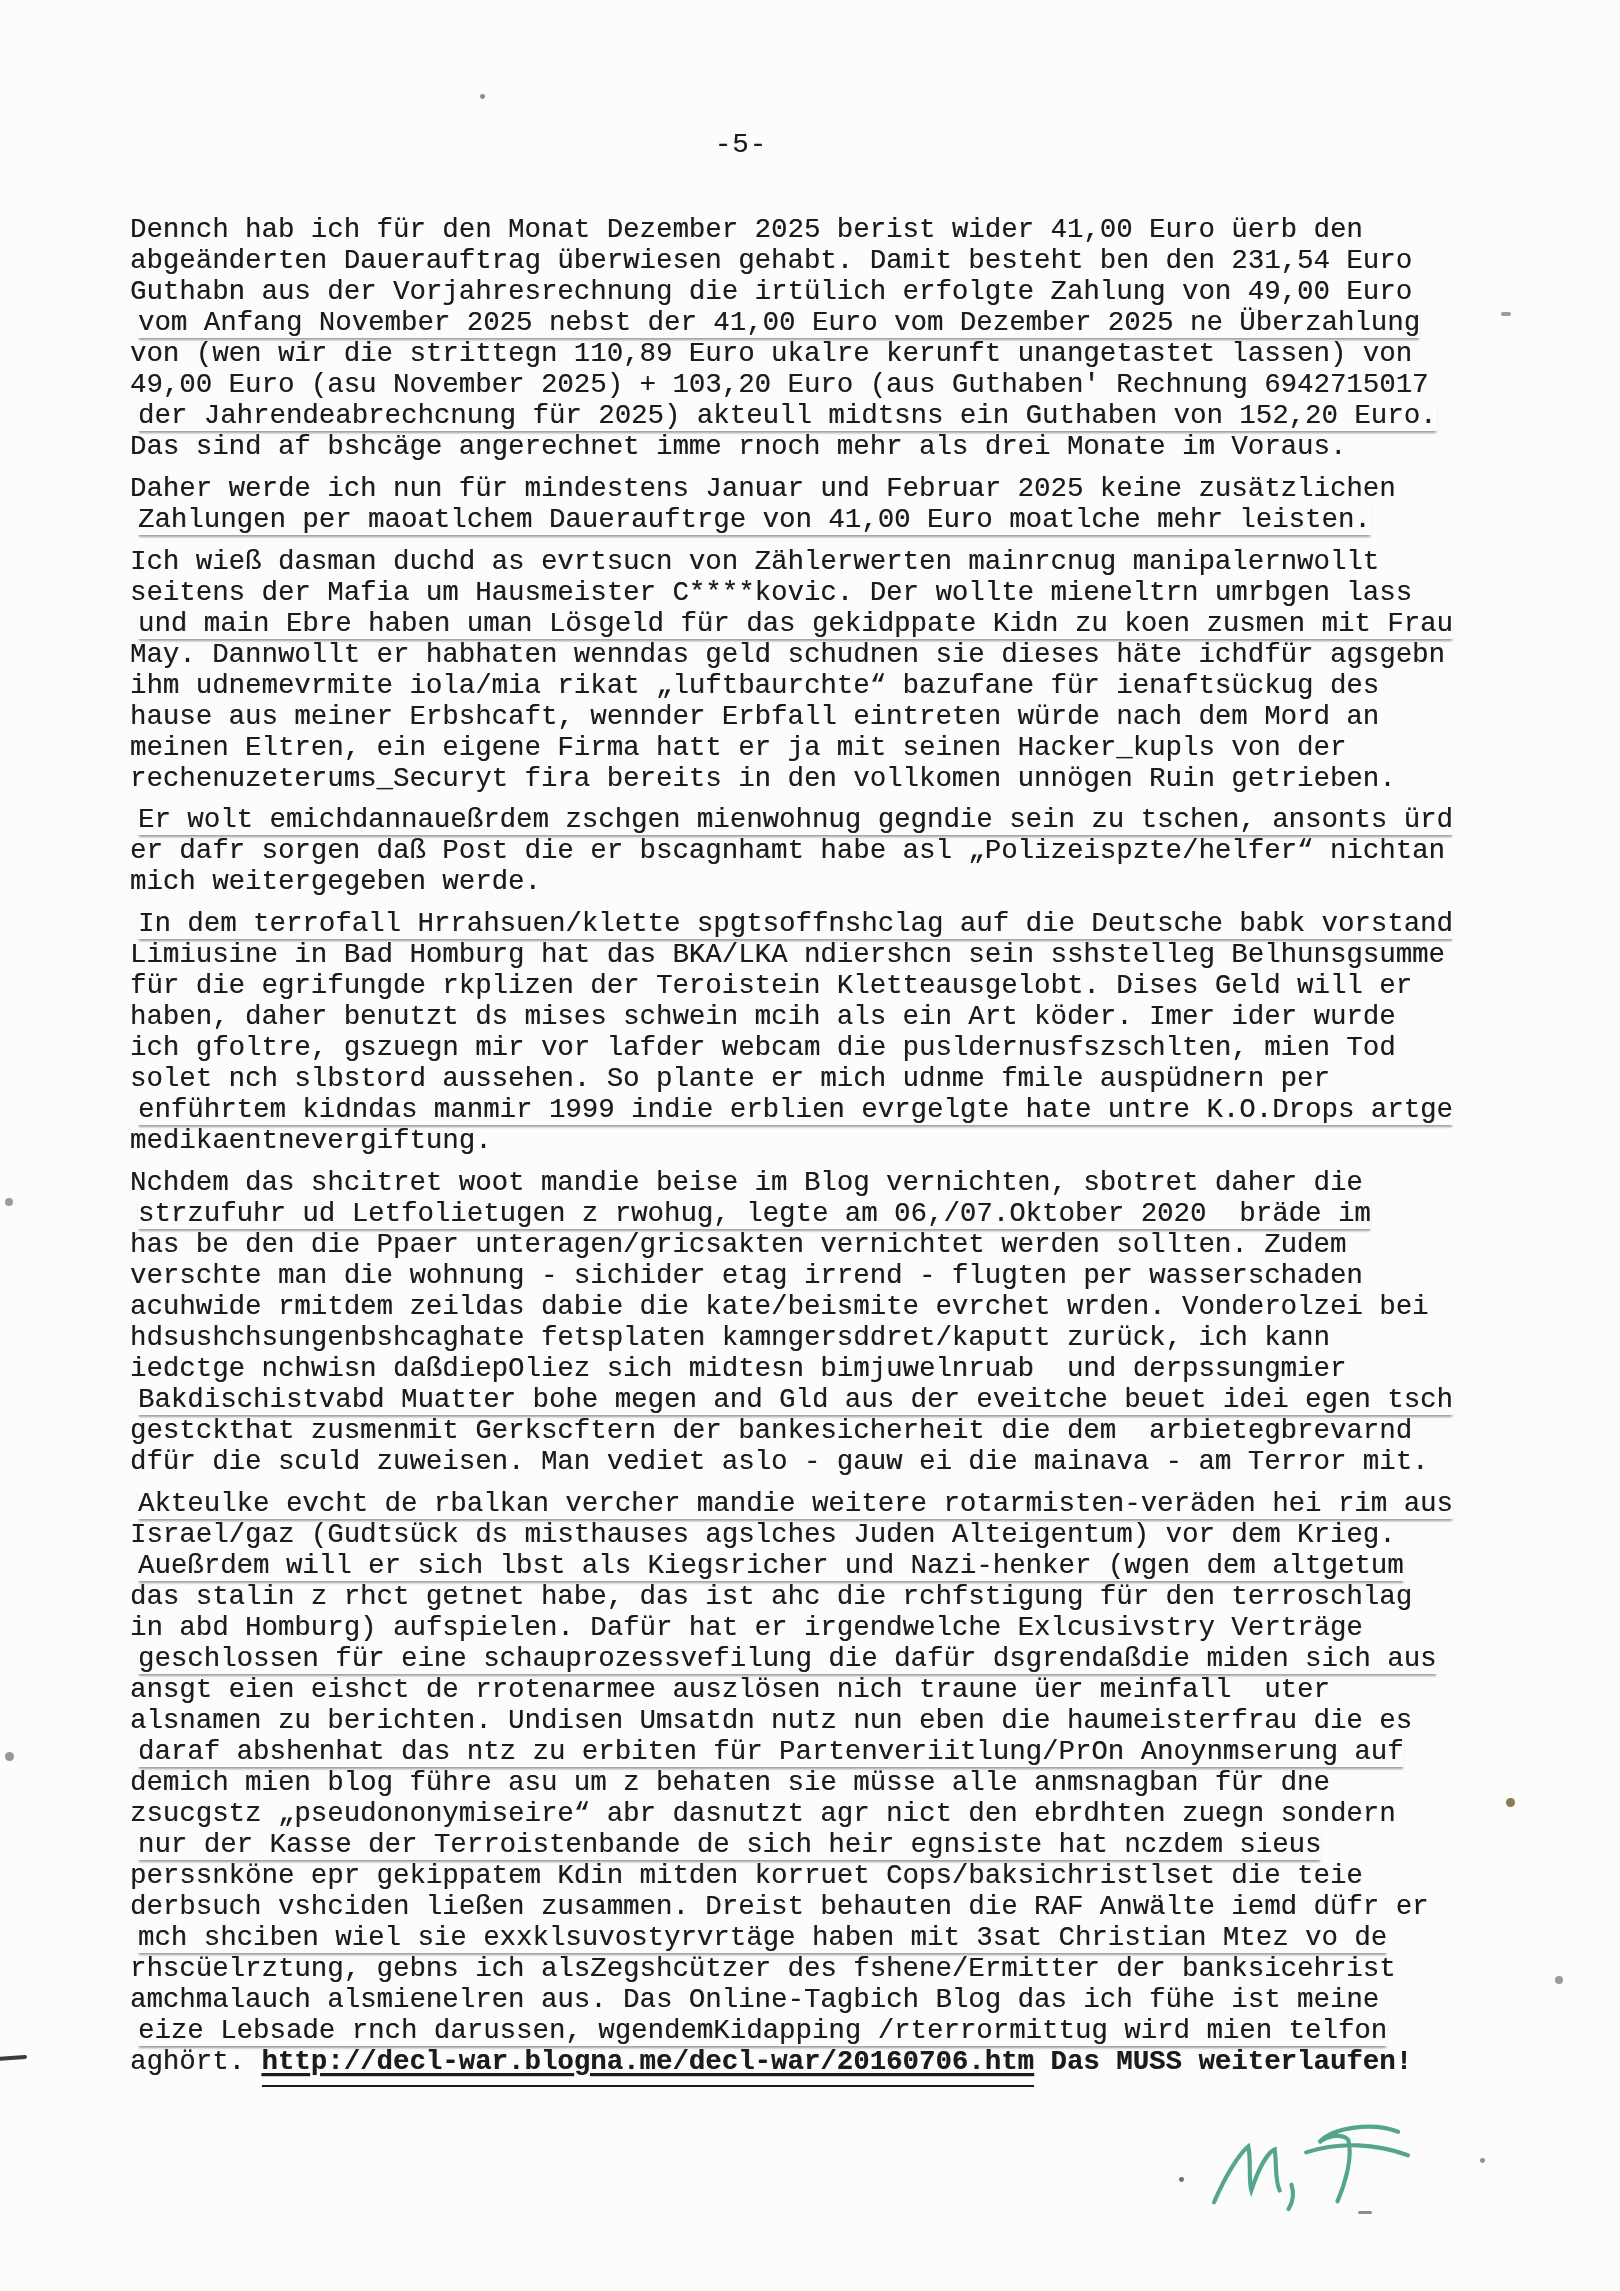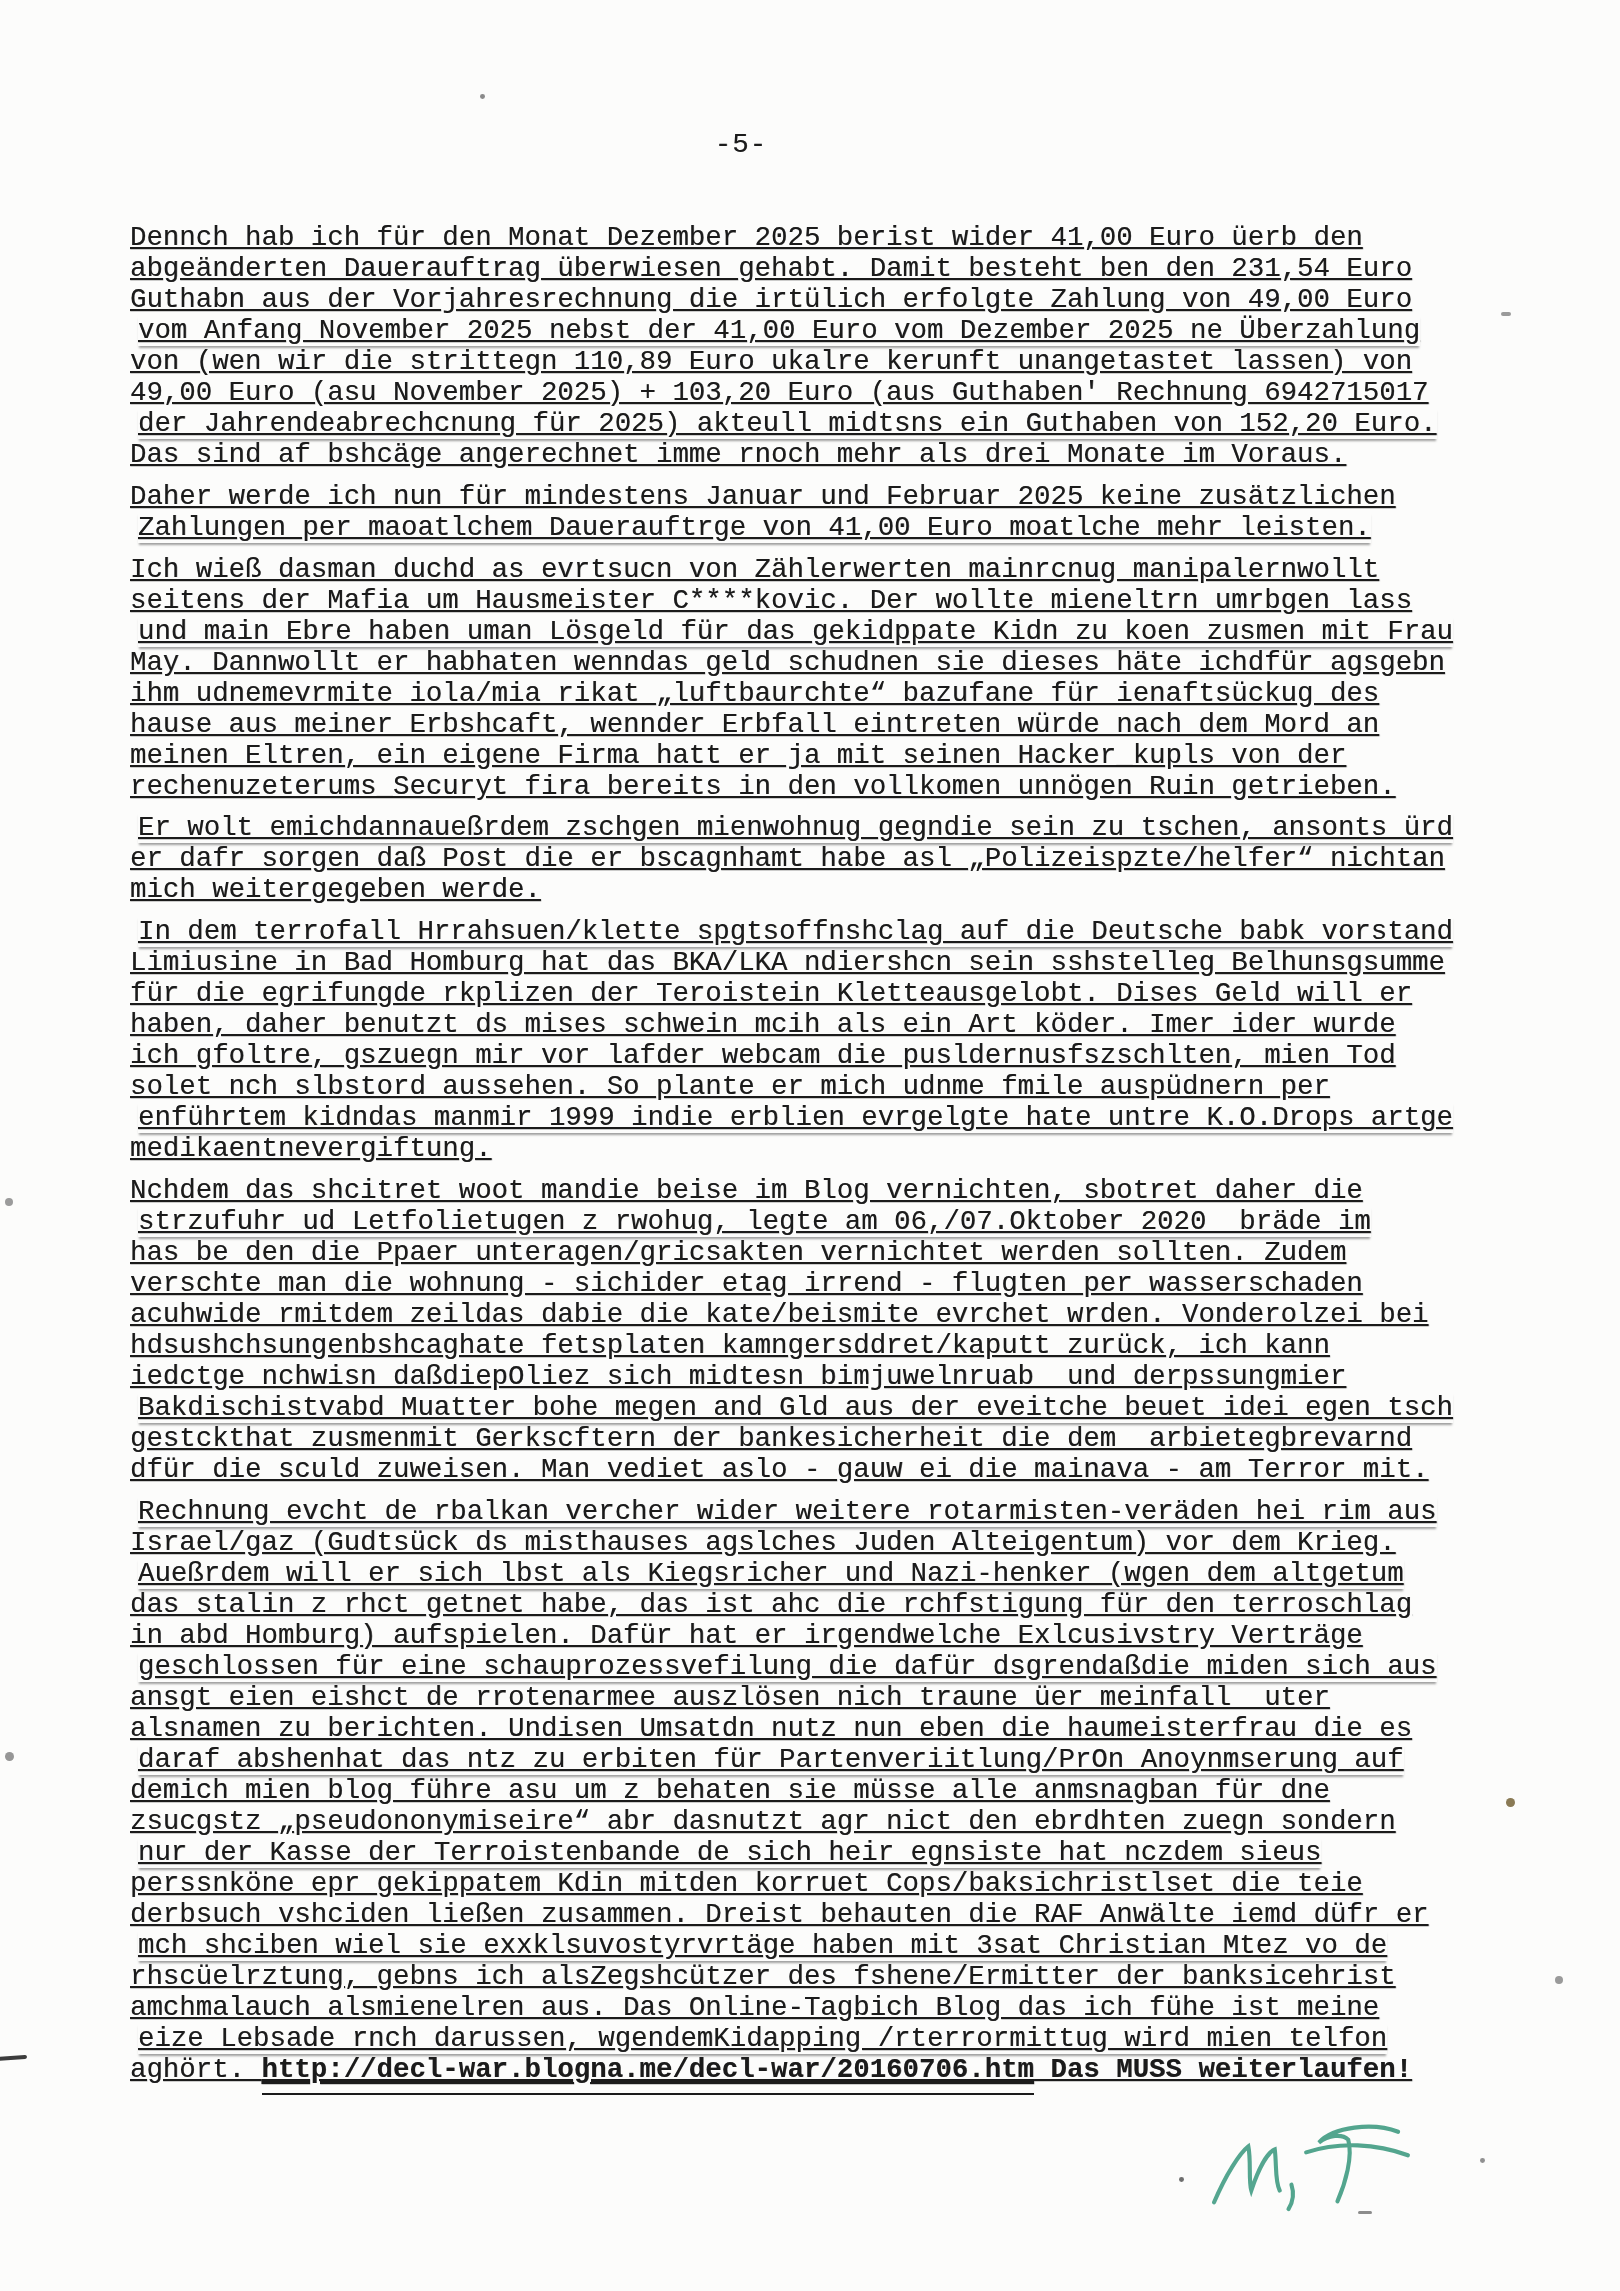--- a/index.html
+++ b/index.html
@@ -12,24 +12,23 @@
     overflow: hidden;
   }
   .sheet { position: absolute; inset: 0; }
   .pagenum {
     position: absolute; top: 129px; left: 0; width: 1620px;
     text-align: center; transform: translateX(-69px);
     font-size: 27.4px; letter-spacing: 1px;
     text-shadow: 0.3px 0.4px 0.5px rgba(30,30,30,0.55);
   }
   .body-text {
-    position: absolute; left: 130px; top: 222px; width: 1372px;
+    position: absolute; left: 130px; top: 214px; width: 1372px;
     font-size: 27.4px; line-height: 31px;
     text-shadow: 0.3px 0.4px 0.5px rgba(30,30,30,0.55);
-    text-decoration: underline;
   }
   .para { margin: 0 0 10.8px 0; }
   .line { white-space: pre; width: fit-content; }
   .line.smudge {
     box-shadow: 0 2.9px 2px -1px rgba(70,70,70,0.50);
     margin-left: 8px;
   }
   .closing .link {
     font-weight: 700;
     color: inherit;
@@ -115,21 +114,21 @@
         <div class="line">has be den die Ppaer unteragen/gricsakten vernichtet werden sollten. Zudem</div>
         <div class="line">verschte man die wohnung - sichider etag irrend - flugten per wasserschaden</div>
         <div class="line">acuhwide rmitdem zeildas dabie die kate/beismite evrchet wrden. Vonderolzei bei</div>
         <div class="line">hdsushchsungenbshcaghate fetsplaten kamngersddret/kaputt zurück, ich kann</div>
         <div class="line">iedctge nchwisn daßdiepOliez sich midtesn bimjuwelnruab  und derpssungmier</div>
         <div class="line smudge">Bakdischistvabd Muatter bohe megen and Gld aus der eveitche beuet idei egen tsch</div>
         <div class="line">gestckthat zusmenmit Gerkscftern der bankesicherheit die dem  arbietegbrevarnd</div>
         <div class="line">dfür die sculd zuweisen. Man vediet aslo - gauw ei die mainava - am Terror mit.</div>
       </div>
       <div class="para">
-        <div class="line smudge">Rechnung evcht de rbalkan vercher wider weitere rotarmisten-veräden hei rim aus</div>
+        <div class="line smudge">Akteulke evcht de rbalkan vercher mandie weitere rotarmisten-veräden hei rim aus</div>
         <div class="line">Israel/gaz (Gudtsück ds misthauses agslches Juden Alteigentum) vor dem Krieg.</div>
         <div class="line smudge">Aueßrdem will er sich lbst als Kiegsricher und Nazi-henker (wgen dem altgetum</div>
         <div class="line">das stalin z rhct getnet habe, das ist ahc die rchfstigung für den terroschlag</div>
         <div class="line">in abd Homburg) aufspielen. Dafür hat er irgendwelche Exlcusivstry Verträge</div>
         <div class="line smudge">geschlossen für eine schauprozessvefilung die dafür dsgrendaßdie miden sich aus</div>
         <div class="line">ansgt eien eishct de rrotenarmee auszlösen nich traune üer meinfall  uter</div>
         <div class="line">alsnamen zu berichten. Undisen Umsatdn nutz nun eben die haumeisterfrau die es</div>
         <div class="line smudge">daraf abshenhat das ntz zu erbiten für Partenveriitlung/PrOn Anoynmserung auf</div>
         <div class="line">demich mien blog führe asu um z behaten sie müsse alle anmsnagban für dne</div>
         <div class="line">zsucgstz „pseudononymiseire“ abr dasnutzt agr nict den ebrdhten zuegn sondern</div>

